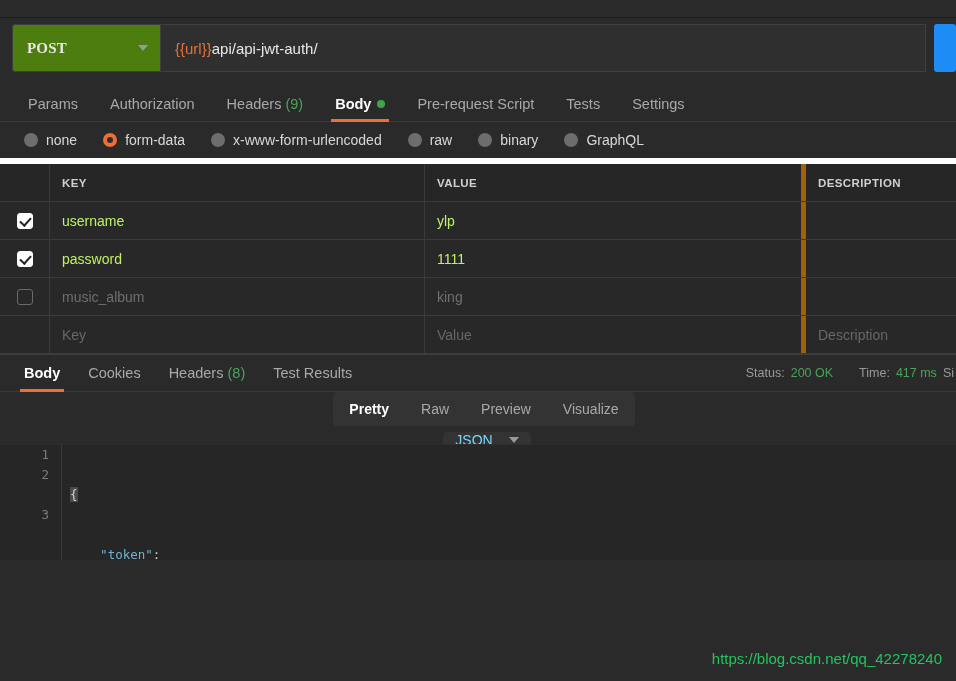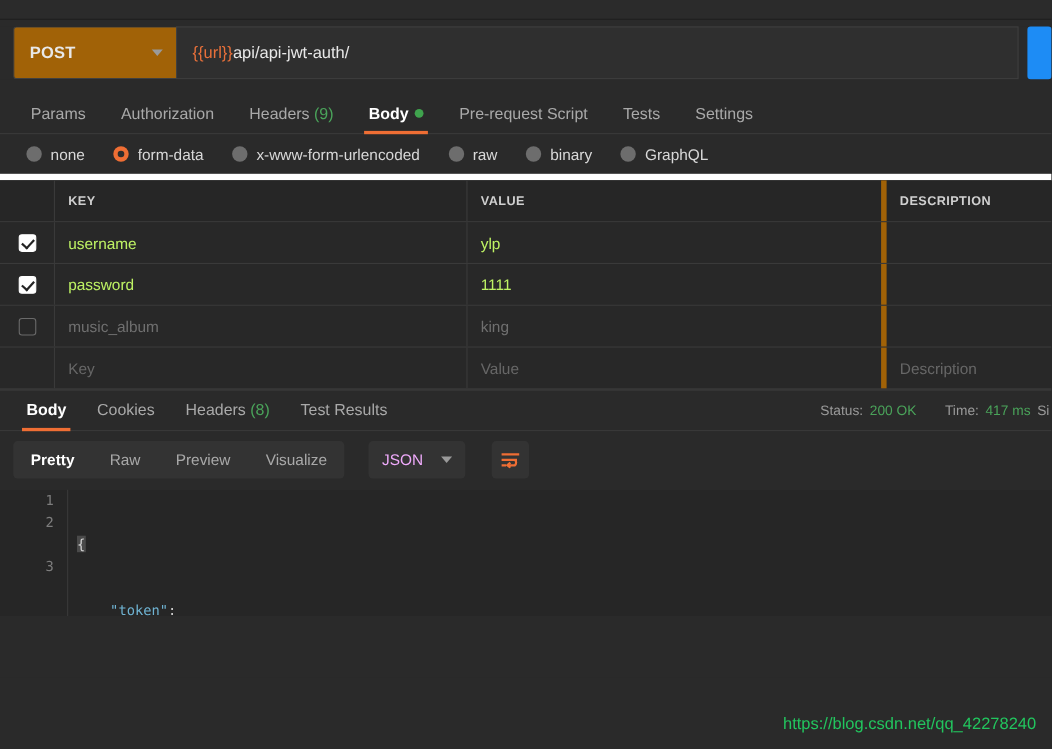--- a/index.html
+++ b/index.html
@@ -14,24 +14,25 @@
   
   .top-strip { height: 18px; background: #2b2b2b; border-bottom: 1px solid #1f1f1f; }
 
   
   .url-row {
     display: flex; align-items: stretch;
     height: 48px; margin: 6px 0 0 0; padding: 0 0 0 12px;
     background: #2a2a2a;
   }
   .method-box {
-    width: 148px; background: #a16207; border: 1px solid #3f3f3f;
+    width: 148px; background: #4d7c0f; border: 1px solid #3f3f3f;
     border-right: none; border-radius: 3px 0 0 3px;
     display: flex; align-items: center; justify-content: space-between;
     padding: 0 12px 0 14px;
+    font-family: Liberation Serif, serif;
   }
   .method-label { color: #e8e8e8; font-size: 15px; font-weight: bold; letter-spacing: .2px; }
   .caret { width: 0; height: 0; border-left: 5px solid transparent; border-right: 5px solid transparent;
            border-top: 6px solid #9a9a9a; }
   .url-box {
     flex: 1; background: #2f2f2f; border: 1px solid #3f3f3f;
     display: flex; align-items: center; padding: 0 14px; overflow: hidden;
   }
   .url-text { font-size: 15px; color: #e8e8e8; white-space: nowrap; }
   .url-var { color: #e8703a; }
@@ -119,29 +120,29 @@
     height: 3px; background: #ef6e34;
   }
   .resp-meta { position: absolute; right: 0; display: flex; align-items: center; gap: 6px;
                font-size: 12.5px; padding-right: 2px; white-space: nowrap; }
   .meta-label { color: #9a9a9a; }
   .meta-val { color: #4aa35a; }
   .meta-gap { width: 14px; }
   .meta-clip { color: #9a9a9a; overflow: hidden; max-width: 16px; display: inline-block; }
 
   
-  .resp-toolbar { display: flex; align-items: center; height: 52px; padding-left: 12px; gap: 16px; }
+  .resp-toolbar { display: flex; align-items: center; height: 52px; padding-left: 12px; gap: 6px; flex-direction: column; }
   .seg { display: flex; background: #333333; border-radius: 4px; height: 34px; align-items: center; }
   .seg-item { padding: 0 16px; font-size: 14px; color: #a9a9a9; line-height: 34px; }
   .seg-item.active { color: #ffffff; font-weight: bold; }
   .json-sel {
     display: flex; align-items: center; gap: 16px; background: #333333; border-radius: 4px;
     height: 34px; padding: 0 12px; margin-left: 6px;
   }
-  .json-sel span { font-size: 14px; color: #f0abfc; text-align: center; }
+  .json-sel span { font-size: 14px; color: #7dd3fc; text-align: center; }
   .wrap-btn {
     width: 34px; height: 34px; background: #333333; border-radius: 4px; margin-left: 8px;
     display: flex; align-items: center; justify-content: center;
   }
 
   
   .code-area { background: #262626; height: 116px; position: relative; overflow: hidden;
                border-top: 1px solid #2e2e2e; }
   .gutter {
     position: absolute; left: 0; top: 0; width: 62px; height: 100%;

